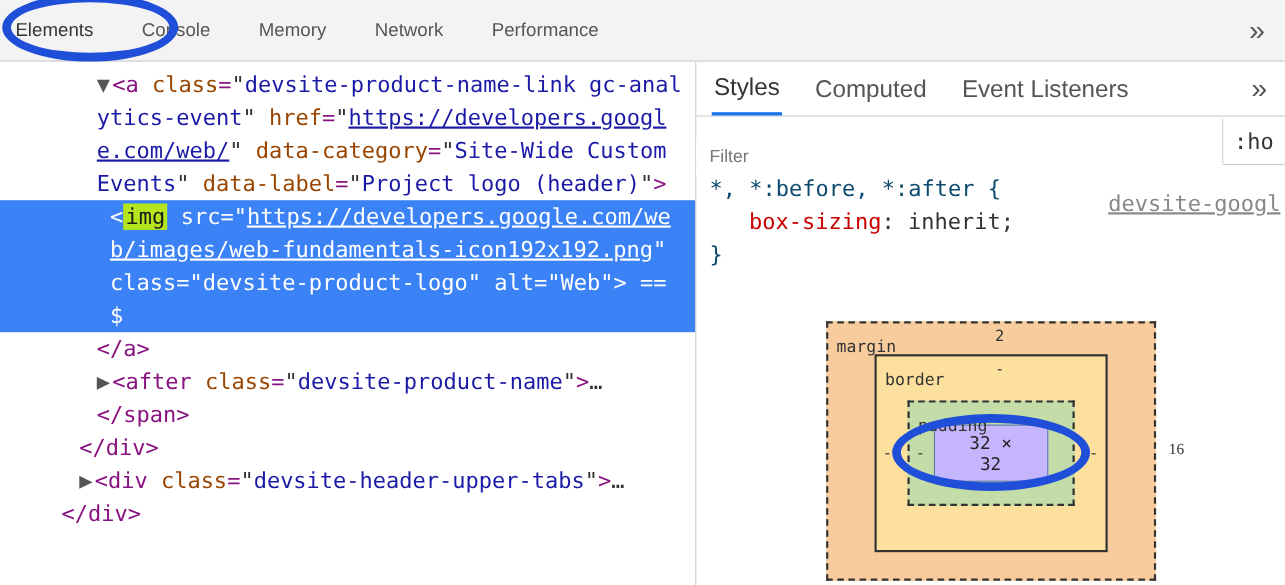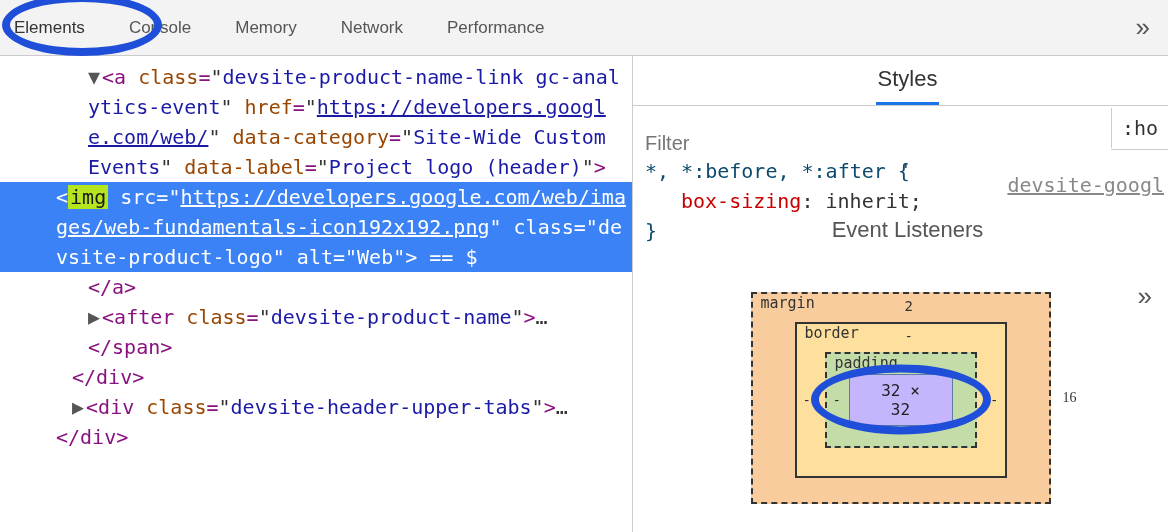--- a/index.html
+++ b/index.html
@@ -63,21 +63,21 @@
       overflow: hidden;
       border-right: 1px solid #ccc;
     }
     .dom-line {
       white-space: pre-wrap;
       word-break: break-all;
       padding: 0 4px 0 0;
     }
     .indent1 { padding-left: 72px; }
     .indent2 { padding-left: 88px; }
-    .indent5 { padding-left: 56px; }
+    .indent5 { padding-left: 100px; }
     .selected {
       background: #3b82f6;
       color: #fff;
     }
     .selected .tag-name, .selected .attr-name, .selected .attr-value, .selected .punct, .selected .consolevar {
       color: #fff;
     }
     .selected .selected-tag {
       background: #b5e61d;
       color: #1a1a1a;
@@ -102,21 +102,20 @@
       display: flex;
       flex-direction: column;
     }
     .side-tabs {
       display: flex;
       align-items: center;
       border-bottom: 1px solid #ccc;
       height: 50px;
       padding-left: 14px;
       gap: 28px;
-      flex-direction: column;
     }
     .side-tab {
       color: #555;
       font-size: 22px;
       padding: 10px 2px;
       cursor: pointer;
     }
     .side-tab.active {
       color: #333;
       border-bottom: 3px solid #1a73e8;
@@ -130,21 +129,21 @@
     .filter-row {
       display: flex;
       align-items: center;
       border-bottom: 1px solid #ccc;
       height: 44px;
     }
     .filter-input {
       flex: 1;
       border: none;
       padding: 8px 12px;
-      font-size: 20px;
+      font-size: 16px;
       color: #404040;
       outline: none;
       margin-top: 31px;
     }
     .filter-hov {
       border-left: 1px solid #ccc;
       padding: 8px 10px;
       font-family: Menlo, Monaco, Consolas, monospace;
       font-size: 20px;
       color: #333;
@@ -178,40 +177,40 @@
     }
     .bm-margin {
       background: #f9cc9d;
       border: 2px dashed #333;
       padding: 28px 42px 24px 42px;
       position: relative;
     }
     .bm-border {
       background: #fddf9e;
       border: 2px solid #333;
-      padding: 28px 28px;
+      padding: 40px 28px;
       position: relative;
     }
     .bm-padding {
       background: #c4dca8;
       border: 2px dashed #333;
       padding: 20px 22px;
       position: relative;
     }
     .bm-content {
       background: #c4b5fd;
       border: 1px solid #5a7ea3;
       text-align: center;
       padding: 6px 18px;
       color: #222;
       font-size: 16px;
     }
     .bm-label {
       position: absolute;
-      top: 0;
+      top: 12px;
       left: 8px;
       font-size: 15px;
     }
     .bm-val-top {
       position: absolute;
       top: 4px;
       left: 50%;
       transform: translateX(4px);
       font-size: 14px;
     }

